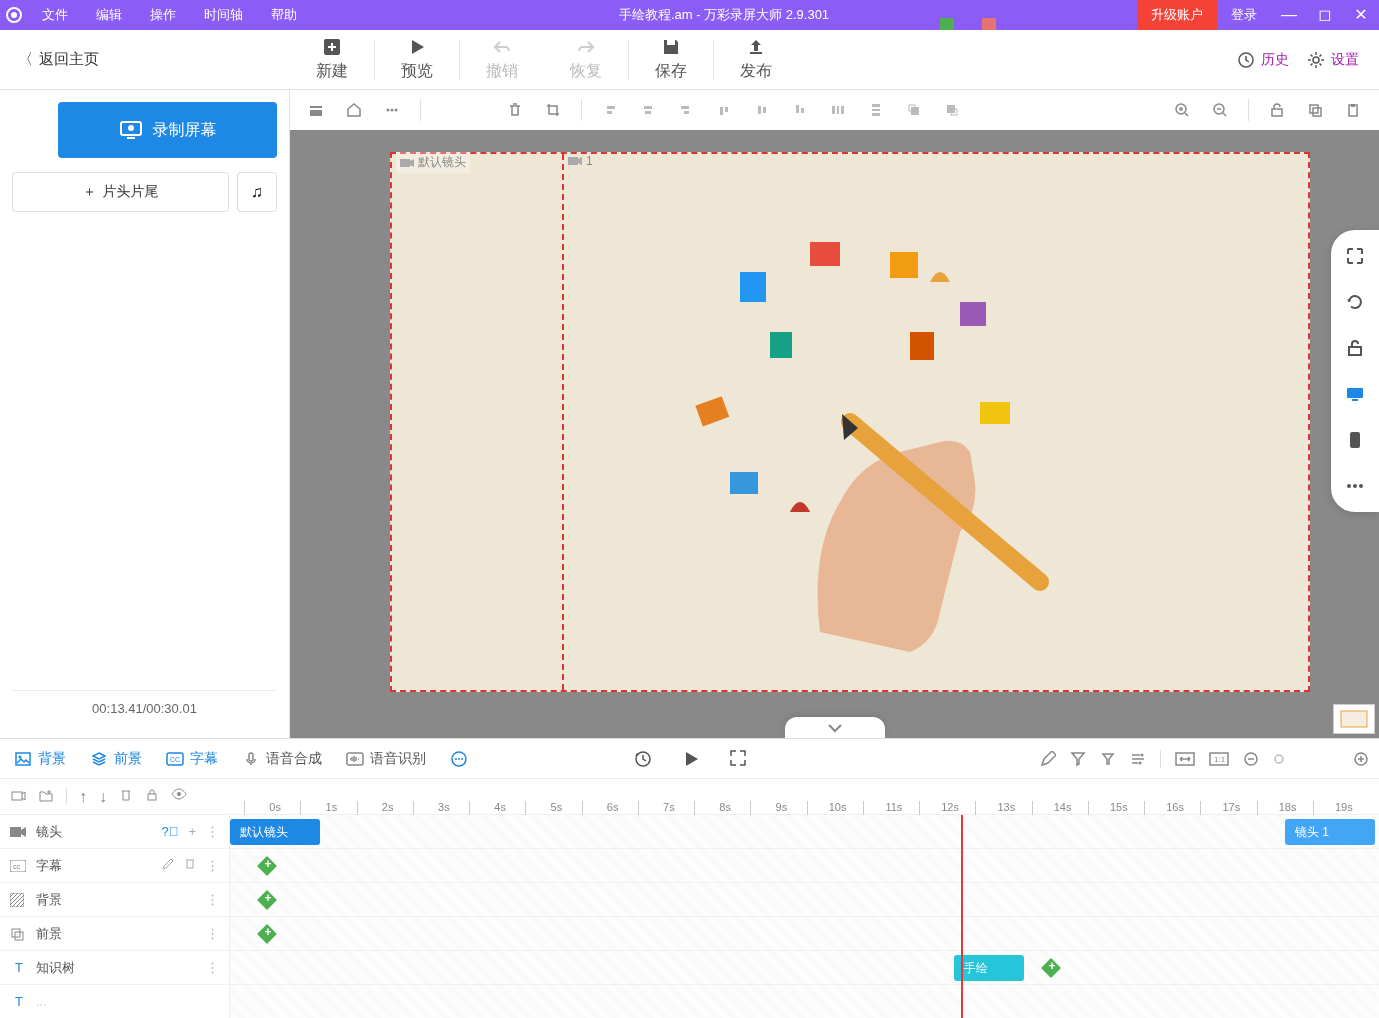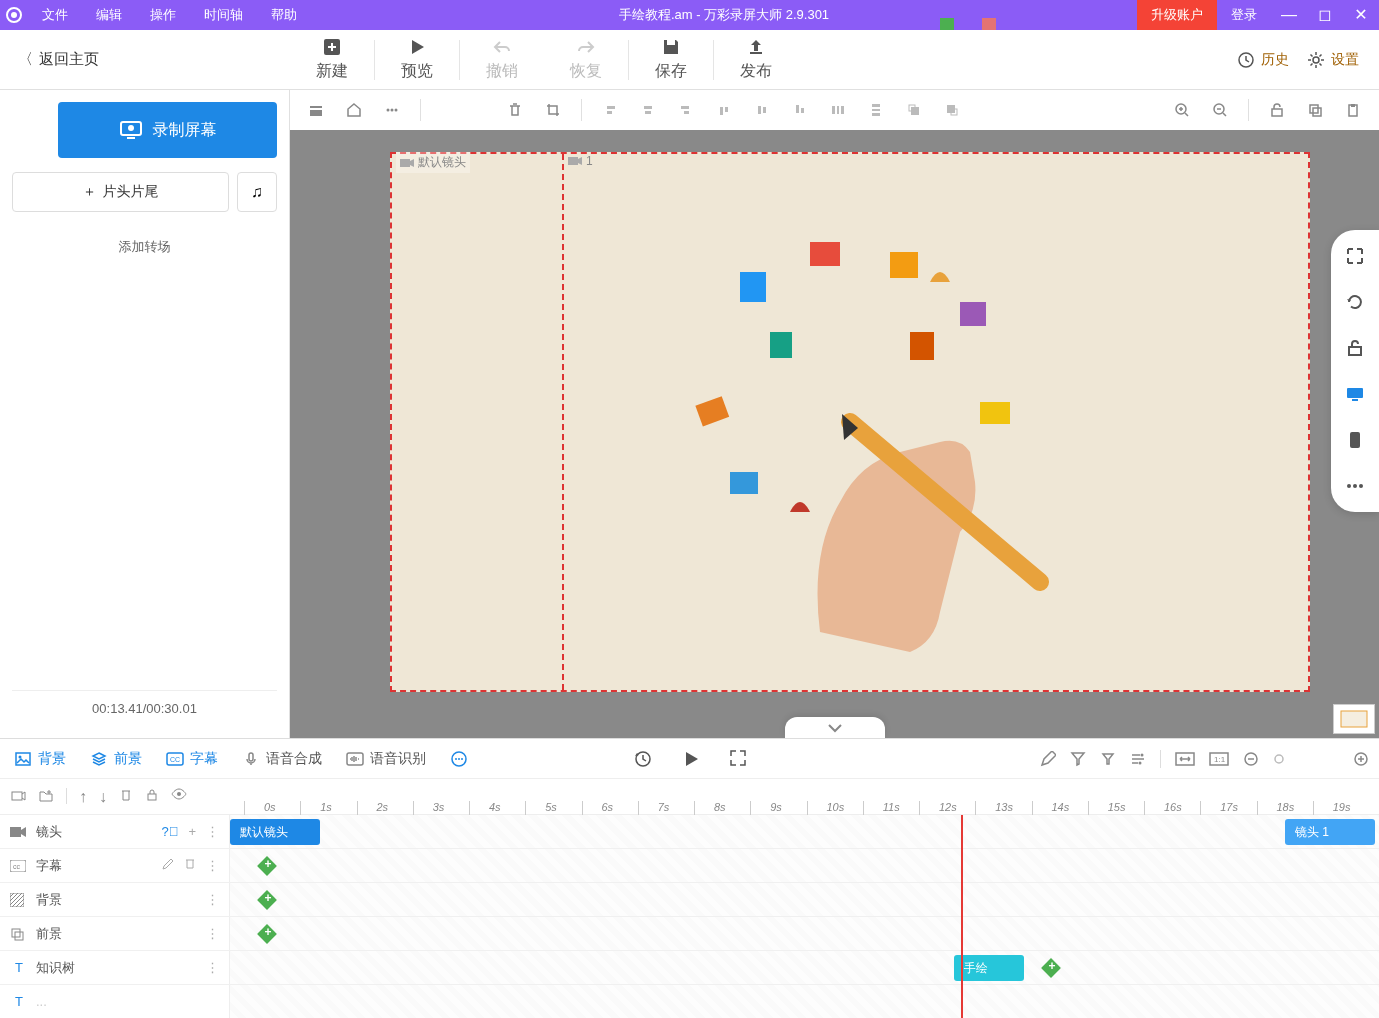--- a/index.html
+++ b/index.html
@@ -16,21 +16,21 @@
 .title-bar .login { padding: 12px 14px; line-height: 30px; text-align: right; }
 .title-bar .win-btn { width: 36px; text-align: center; line-height: 30px; cursor: pointer; font-size: 16px; }
 
 
 .main-toolbar { height: 60px; background: #fff; border-bottom: 1px solid #e0e0e0; display: flex; align-items: center; }
 .back-home { width: 290px; display: flex; align-items: center; padding-left: 18px; font-size: 15px; color: #333; gap: 6px; }
 .tool-group { display: flex; align-items: center; }
 .tool-btn { display: flex; flex-direction: column; align-items: center; justify-content: center; padding: 0 26px; height: 60px; color: #555; font-size: 16px; gap: 4px; position: relative; }
 .tool-btn.disabled { color: #bbb; }
 .tool-sep { width: 1px; height: 40px; background: #e5e5e5; }
-.tool-right { margin-left: auto; display: flex; align-items: center; gap: 18px; padding-right: 20px; color: #a16207; font-size: 14px; }
+.tool-right { margin-left: auto; display: flex; align-items: center; gap: 18px; padding-right: 20px; color: #a21caf; font-size: 14px; }
 .tool-right .item { display: flex; align-items: center; gap: 6px; }
 
 
 .body { flex: 1; display: flex; overflow: hidden; }
 
 
 .sidebar { width: 290px; background: #fff; border-right: 1px solid #e0e0e0; display: flex; flex-direction: column; padding: 12px; }
 .record-btn { background: #1e88e5; color: #fff; height: 56px; border-radius: 4px; display: flex; align-items: center; justify-content: center; gap: 10px; font-size: 16px; margin-left: 46px; }
 .intro-row { display: flex; gap: 8px; margin-top: 14px; }
 .intro-main { flex: 1; height: 40px; border: 1px solid #ddd; border-radius: 4px; display: flex; align-items: center; justify-content: center; gap: 6px; font-size: 14px; color: #333; }
@@ -68,21 +68,21 @@
 .tl-tab { display: flex; align-items: center; gap: 6px; font-size: 14px; color: #555; padding: 0 4px; }
 .tl-tab.active { color: #1e88e5; }
 .tl-tab-icon { width: 18px; height: 18px; display:flex; align-items:center; justify-content:center;}
 .tl-center-tools { position:absolute; left:50%; transform:translateX(-50%); display:flex; gap:28px; color:#555;}
 .tl-right-tools { margin-left:auto; display:flex; gap:14px; color:#888; align-items:center;}
 .tl-tabs { position: relative; }
 
 .tl-controls { height: 36px; display: flex; align-items: center; padding: 0 10px; gap: 14px; color: #888; border-bottom: 1px solid #eee; }
 .tl-controls .left { display:flex; gap:12px; width: 220px;}
 .tl-ruler { flex:1; position:relative; height:36px; display:flex; align-items:flex-end;}
-.ruler-tick { position:relative; flex:1; font-size:11px; color:#888; text-align:left; border-left:1px solid #ccc; height:14px; padding-left:19px;font-style:italic;}
+.ruler-tick { position:relative; flex:1; font-size:11px; color:#888; text-align:center; border-left:1px solid #ccc; height:14px; padding-left:5px;}
 .playhead-marker-green { position:absolute; top:18px; width:14px; height:12px; background:#4caf50;}
 .playhead-marker-red { position:absolute; top:18px; width:14px; height:12px; background:#e57373;}
 
 .tl-tracks { flex:1; overflow:auto; position:relative;}
 .track-row { height: 34px; display:flex; align-items:flex-end; border-bottom:1px solid #f0f0f0; font-size:13px;}
 .track-head { width: 230px; display:flex; align-items:center; gap:8px; padding:0 10px; color:#555; border-right:1px solid #eee; height:100%;}
 .track-head .icon { width:18px; text-align:center;}
 .track-head .extra { margin-left:auto; display:flex; gap:10px; color:#aaa;}
 .track-body { flex:1; position:relative; height:100%; background:repeating-linear-gradient(45deg,#fdfdfd,#fdfdfd 6px,#fafafa 6px,#fafafa 12px);}
 .track-clip { position:absolute; top:4px; height:26px; background:#1e88e5; color:#fff; border-radius:3px; display:flex; align-items:center; padding:0 10px; font-size:12px;}
@@ -203,21 +203,20 @@
     <div class="intro-row">
       <div class="intro-main">
         <span>＋</span>
         <span>片头片尾</span>
       </div>
       <div class="intro-music">
         <span>♫</span>
       </div>
     </div>
     <div class="thumb-list">
-      <div class="transition-label">添加转场</div>
     </div>
     <div class="time-footer">00:13.41/00:30.01</div>
   </div>
 
   <div class="canvas-area">
     <div class="canvas-toolbar">
       <div class="ct-icon">
           <svg width="16" height="16" viewBox="0 0 16 16">
             <path d="M2 4h12v2H2zM2 8h12v6H2z" fill="#888"></path>
           </svg>

